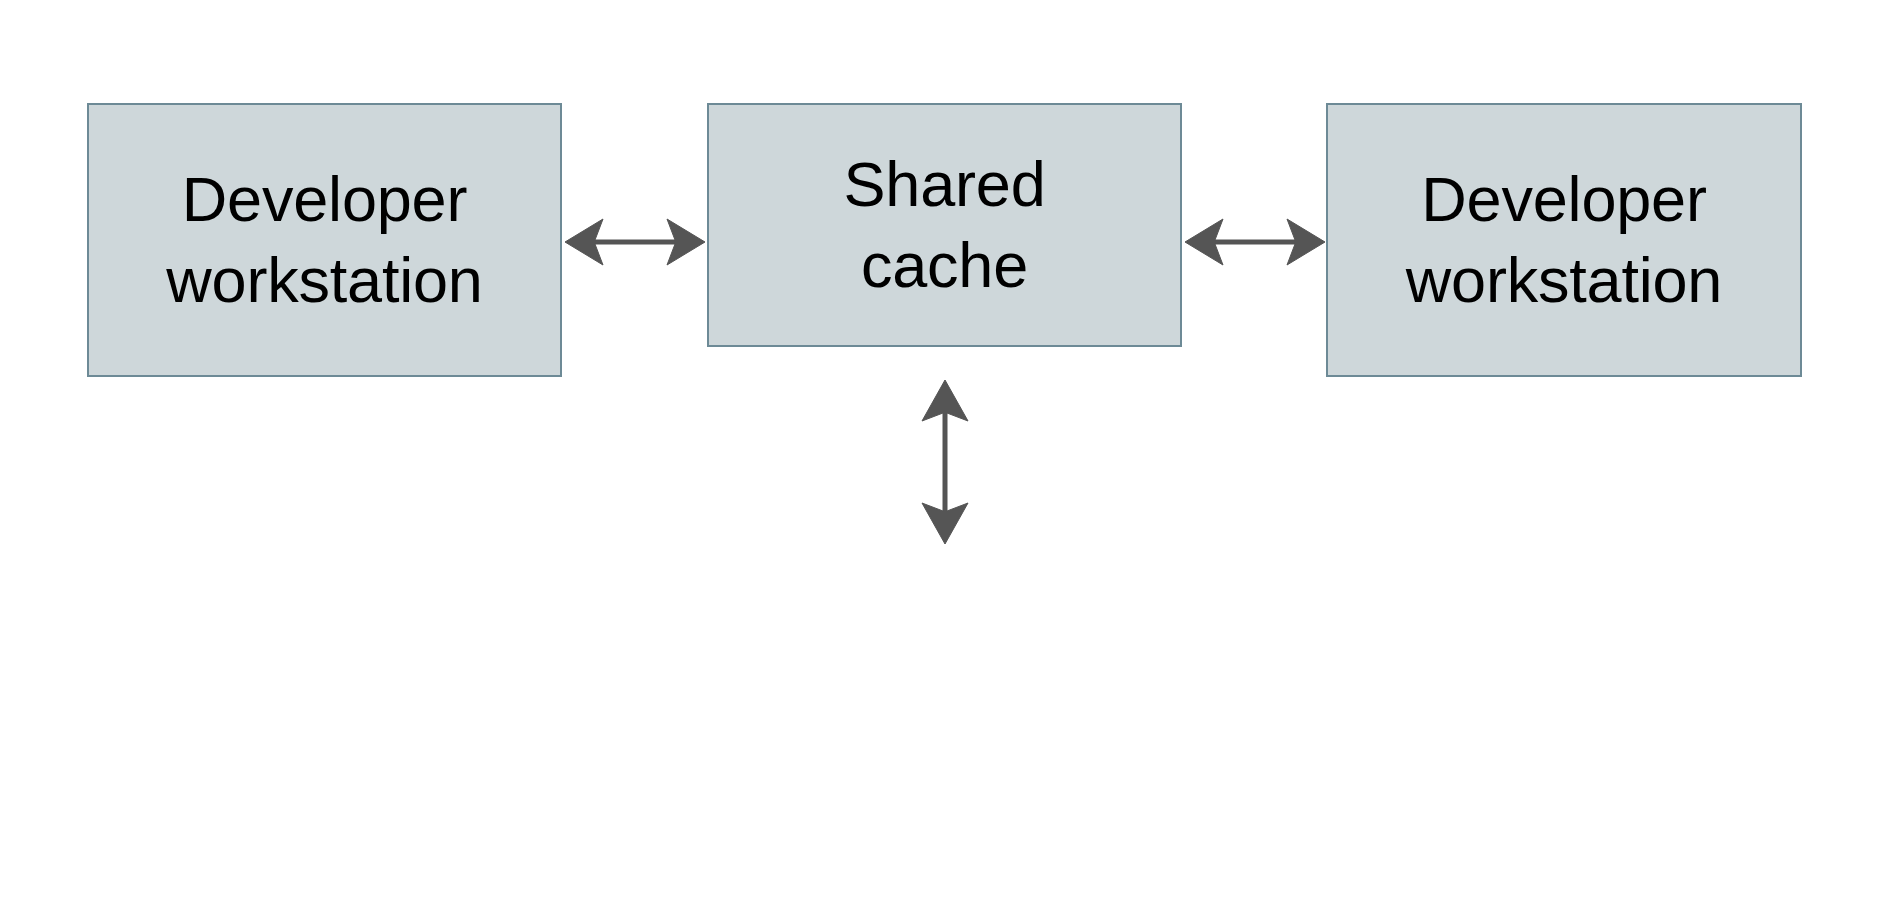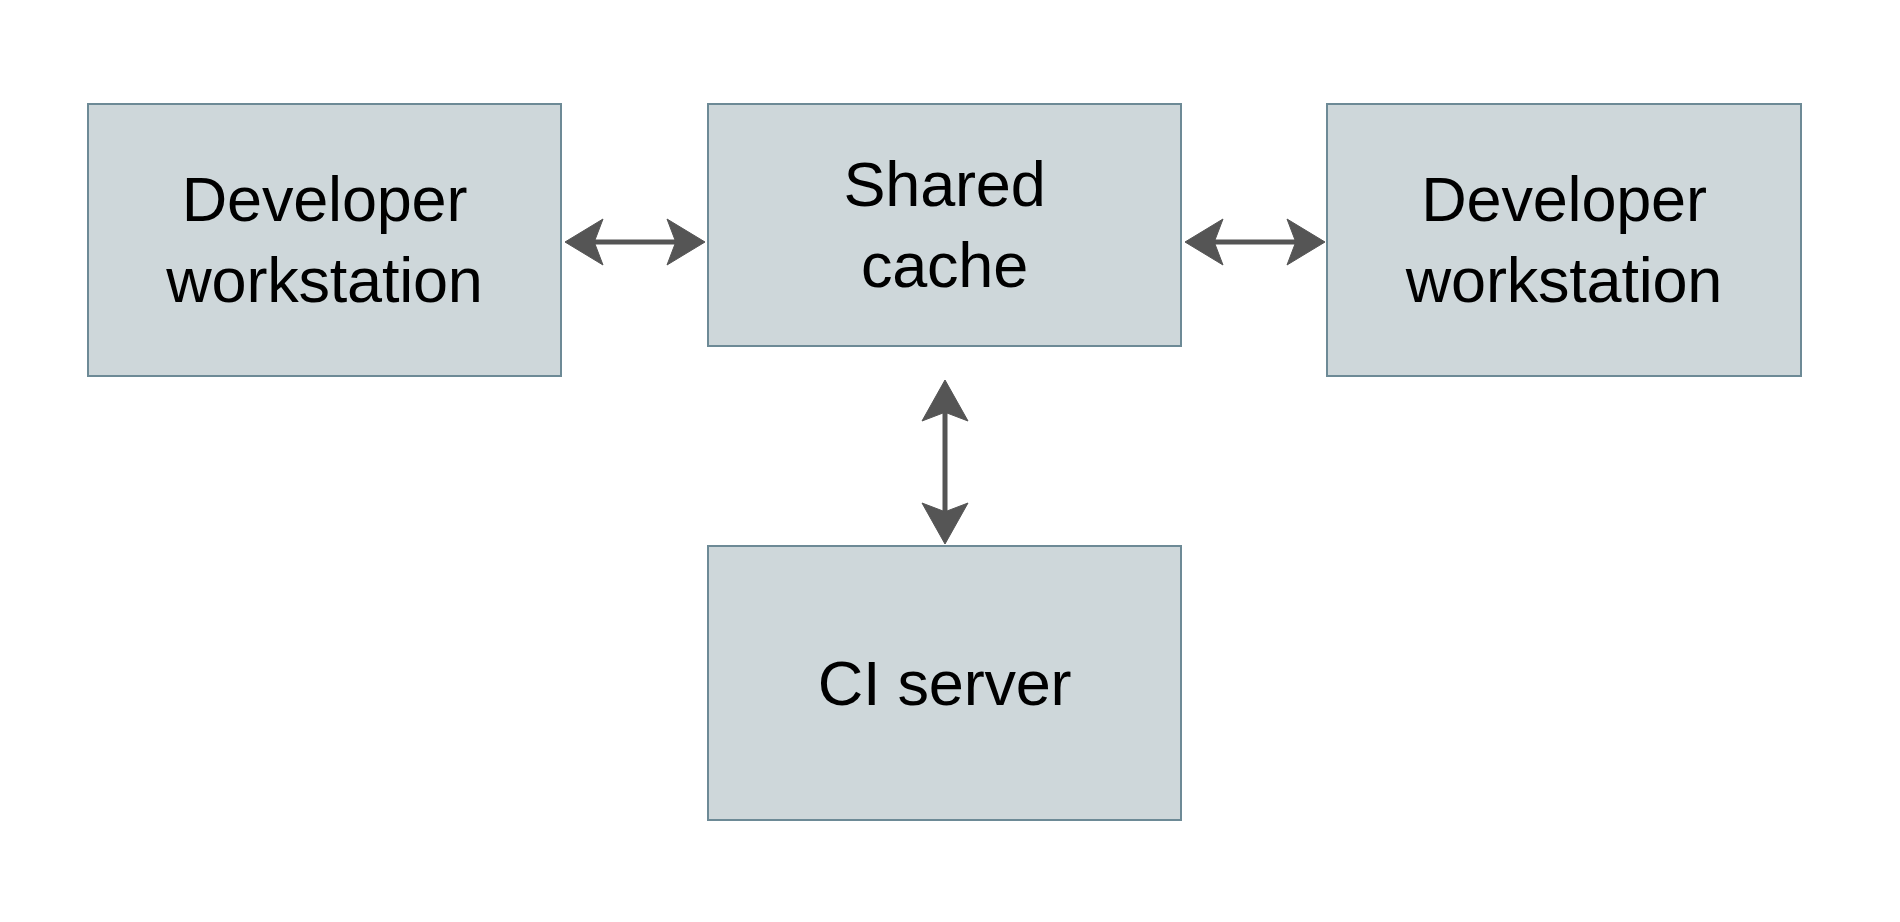--- a/index.html
+++ b/index.html
@@ -62,23 +62,20 @@
   <div class="node-box" style="left:707px; top:103px; width:475px; height:244px;">
     <span class="node-label">Shared
 cache</span>
   </div>
 
   <div class="node-box" style="left:1326px; top:103px; width:476px; height:274px;">
     <span class="node-label">Developer
 workstation</span>
   </div>
 
-  <div class="node-box" style="left:707px; top:545px; width:475px; height:276px;">
-    <span class="node-label">CI server</span>
-  </div>
 
   <div class="connector" style="left:562px; top:212px; width:146px; height:60px;">
     <svg width="146" height="60" viewBox="0 0 146 60">
       <path d="M 3 30 L 41 7 L 33 28 L 113 28 L 105 7 L 143 30 L 105 53 L 113 32 L 33 32 L 41 53 Z" fill="#555555" stroke="#555555" stroke-width="1" stroke-linejoin="round"></path>
     </svg>
   </div>
 
   <div class="connector" style="left:1182px; top:212px; width:146px; height:60px;">
     <svg width="146" height="60" viewBox="0 0 146 60">
       <path d="M 3 30 L 41 7 L 33 28 L 113 28 L 105 7 L 143 30 L 105 53 L 113 32 L 33 32 L 41 53 Z" fill="#555555" stroke="#555555" stroke-width="1" stroke-linejoin="round"></path>

